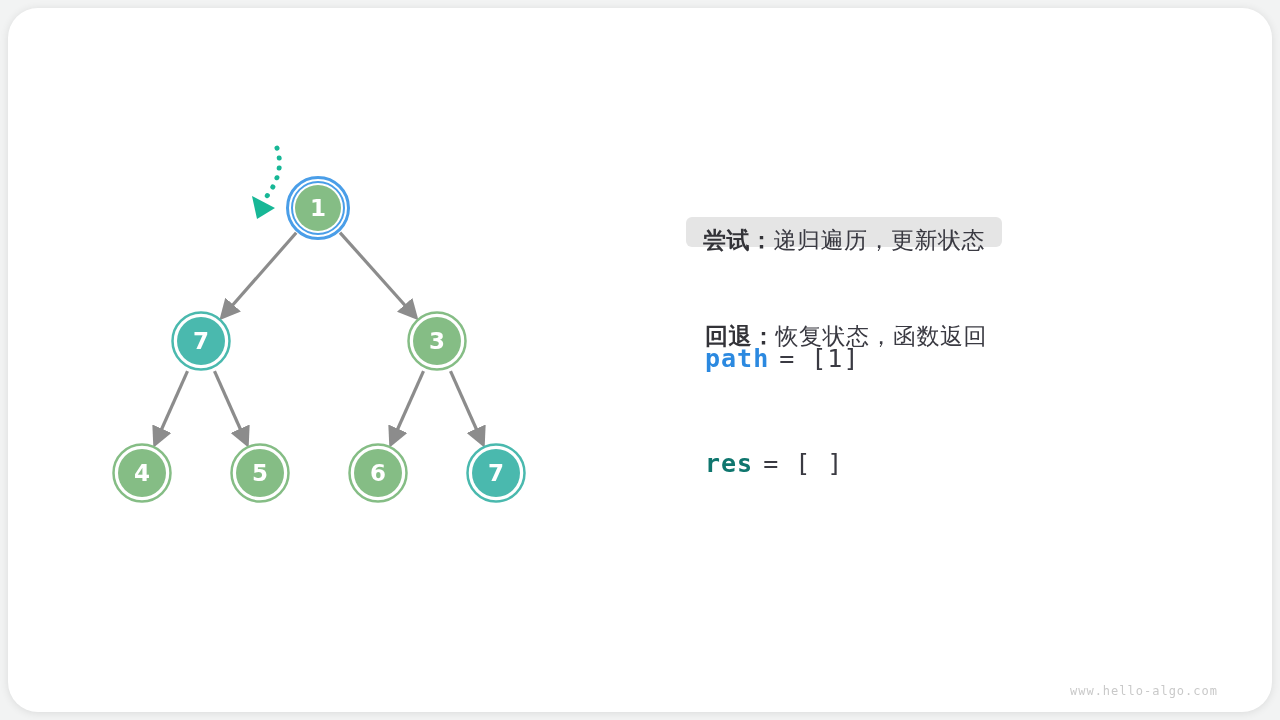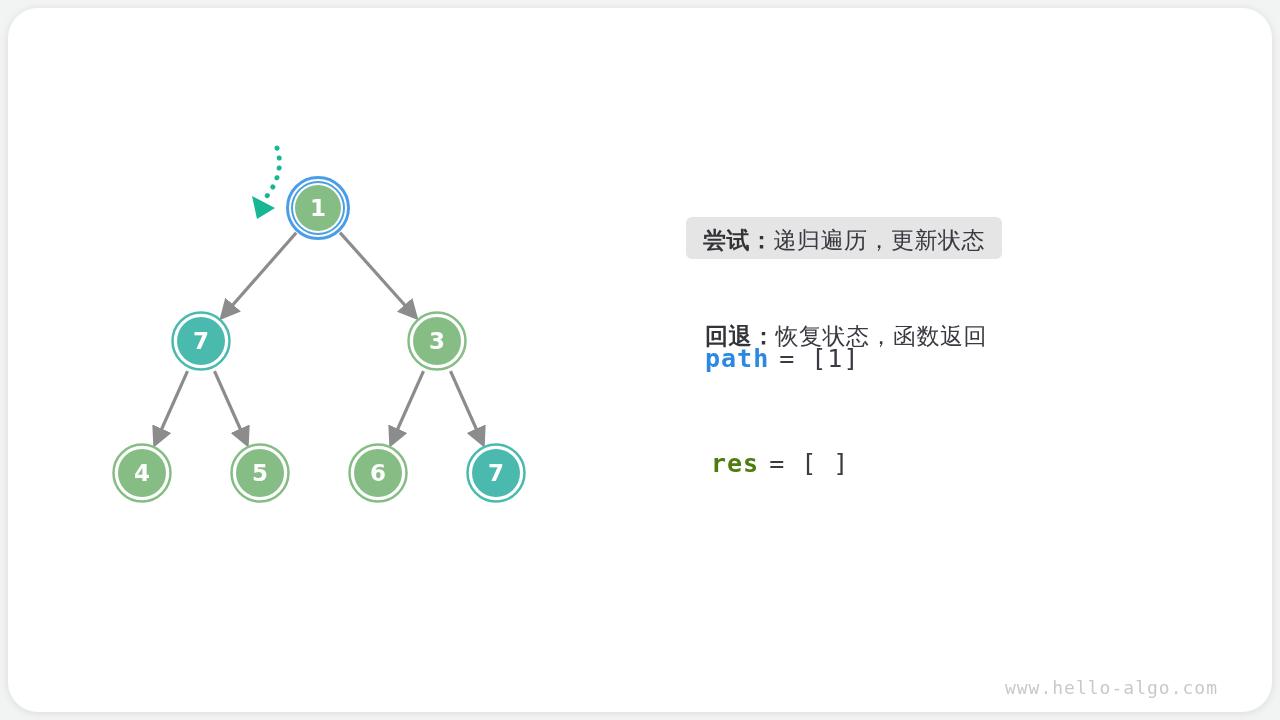--- a/index.html
+++ b/index.html
@@ -17,38 +17,38 @@
   svg .node-num{
     fill:#ffffff;font-family:"DejaVu Sans","Liberation Sans",sans-serif;
     font-size:23px;font-weight:bold;text-anchor:middle;
   }
   .anno{
     position:absolute;font-size:23px;line-height:1;color:#3a3a42;
     letter-spacing:0.5px;white-space:nowrap;
   }
   .anno b{color:#333338;}
   .pill{
-    left:686px;top:217px;height:42px;line-height:46px;
+    left:686px;top:217px;height:30px;line-height:46px;
     padding:0 17px;background:#e5e5e5;border-radius:6px;
   }
   .line-backtrack{left:705px;top:281px;margin-top:44px;}
   .mono-line{
     position:absolute;left:705px;white-space:nowrap;
     font-family:"DejaVu Sans Mono","Liberation Mono",monospace;
     font-size:25px;font-weight:bold;letter-spacing:1px;line-height:1;
   }
   .line-path{top:346px;text-align:right;}
   .line-res{top:451px;}
   .var-name-path{color:#2b89e0;}
-  .var-name-res{color:#4d7c0f;margin-left:6px;}
+  .var-name-res{color:#0f766e;}
   .var-value{color:#3a3a42;font-weight:normal;margin-left:10px;}
   .watermark{
     position:absolute;right:62px;bottom:22px;
     font-family:"DejaVu Sans Mono","Liberation Mono",monospace;
-    font-size:18px;letter-spacing:1px;color:#c9c9c9;
+    font-size:12px;letter-spacing:1px;color:#c9c9c9;
   }
 </style>
 </head>
 <body>
 
 <div class="card"></div>
 
 <svg class="tree" width="600" height="560" viewBox="0 0 600 560">
   <defs>
     <marker id="arrow" viewBox="0 0 10 10" refX="7" refY="5" markerWidth="6.5" markerHeight="6.5" orient="auto">

